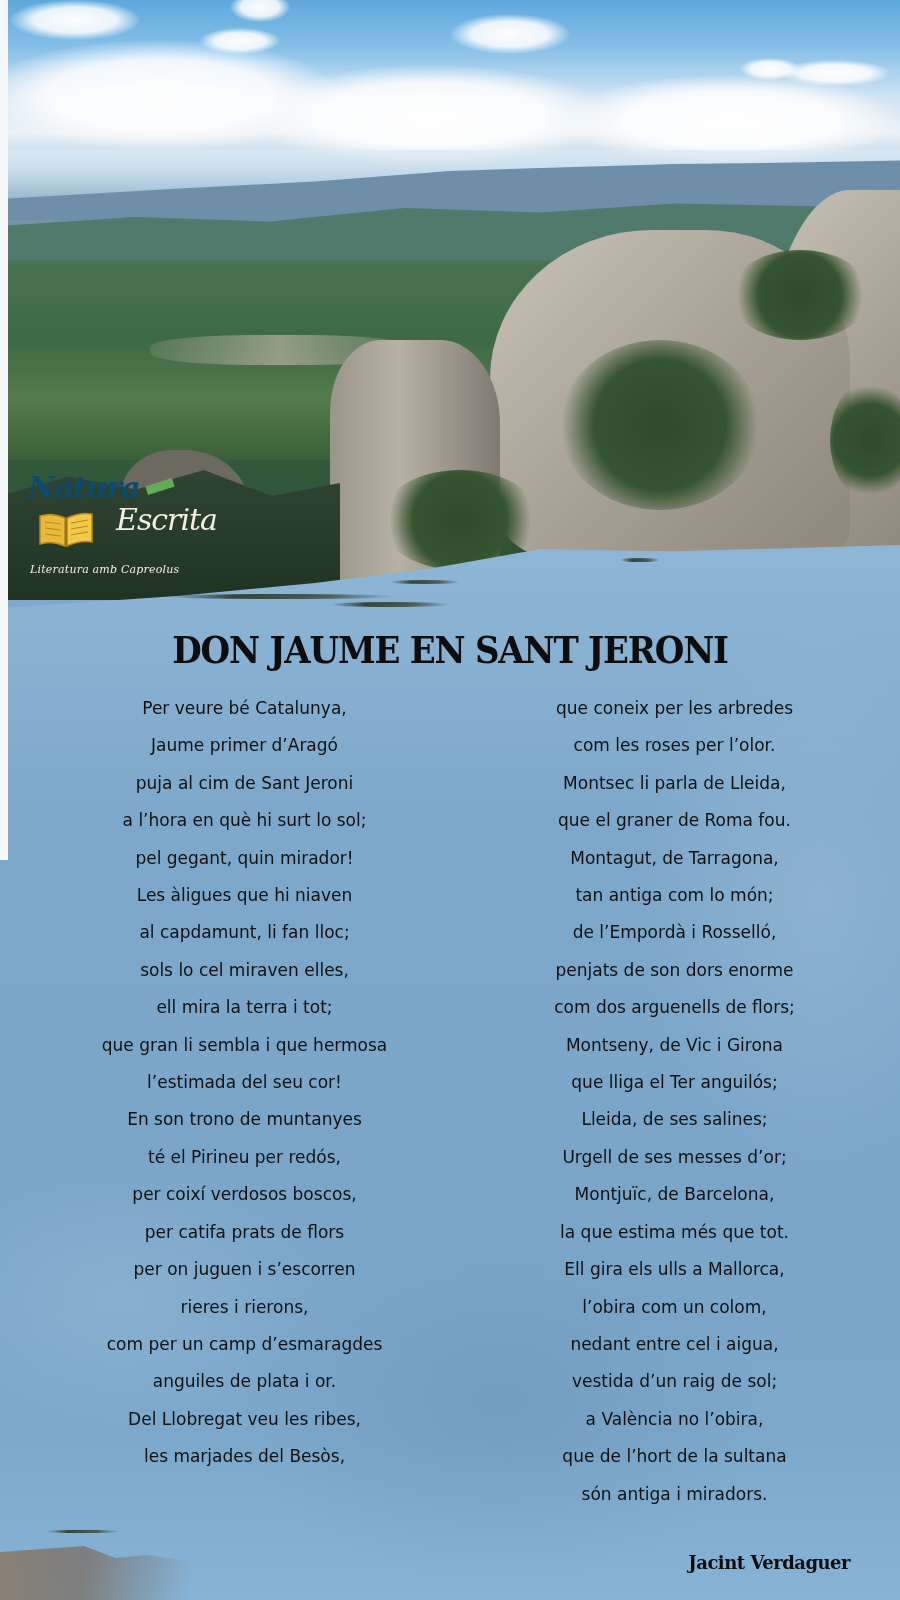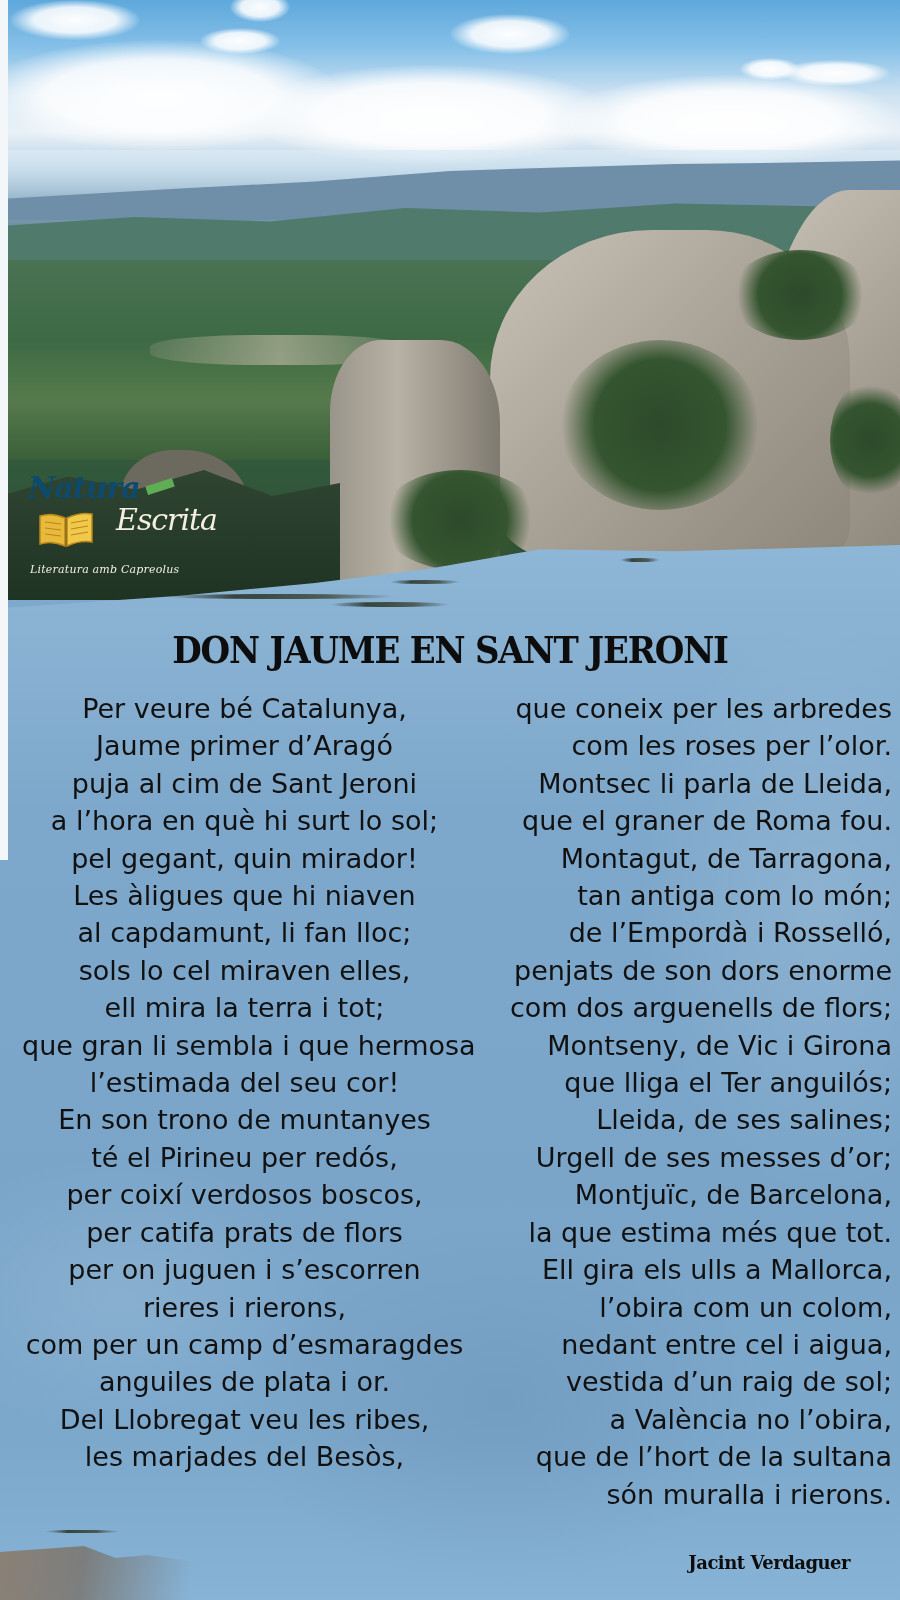--- a/index.html
+++ b/index.html
@@ -50,23 +50,23 @@
     .rock-bottom { position: absolute; left: 0; top: 1540px; width: 210px; height: 60px; z-index: 4;
       background: linear-gradient(100deg, rgba(140,120,100,0.85), rgba(120,105,90,0.7) 40%, rgba(120,140,150,0) 90%);
       clip-path: polygon(0 20%, 40% 10%, 55% 30%, 70% 25%, 100% 40%, 100% 100%, 0 100%); }
 
     
     .title {
       position: absolute; left: 0; top: 630px; width: 900px; text-align: center; z-index: 7;
       font-family: "DejaVu Serif", serif; font-weight: bold; font-size: 34px; color: #0d0d0d; letter-spacing: -1.2px;
       transform: scaleY(1.12);
     }
-    .col { position: absolute; top: 690px; z-index: 7; text-align: center; color: #111; font-family: "DejaVu Sans", sans-serif; font-size: 27px; line-height: 37.4px; white-space: nowrap; }
+    .col { position: absolute; top: 690px; z-index: 7; text-align: center; color: #111; font-family: "DejaVu Sans", sans-serif; font-size: 17px; line-height: 37.4px; white-space: nowrap; }
     .col-left { left: 22px; width: 445px; }
-    .col-right { left: 457px; width: 435px; text-align: right; }
+    .col-right { left: 457px; width: 435px; }
     .verse { display: block; }
     .author {
       position: absolute; right: 50px; top: 1552px; z-index: 7;
       font-family: "DejaVu Serif", serif; font-weight: bold; font-size: 18px; color: #0d0d0d; letter-spacing: -0.5px;
     }
   </style>
 </head>
 <body>
 
 <div class="left-strip"></div>
@@ -163,16 +163,16 @@
   <span class="verse">Lleida, de ses salines;</span>
   <span class="verse">Urgell de ses messes d’or;</span>
   <span class="verse">Montjuïc, de Barcelona,</span>
   <span class="verse">la que estima més que tot.</span>
   <span class="verse">Ell gira els ulls a Mallorca,</span>
   <span class="verse">l’obira com un colom,</span>
   <span class="verse">nedant entre cel i aigua,</span>
   <span class="verse">vestida d’un raig de sol;</span>
   <span class="verse">a València no l’obira,</span>
   <span class="verse">que de l’hort de la sultana</span>
-  <span class="verse">són muralla i rierons.</span>
+  <span class="verse">són antiga i miradors.</span>
 </div>
 
 <div class="author">Jacint Verdaguer</div>
 
 </body></html>

